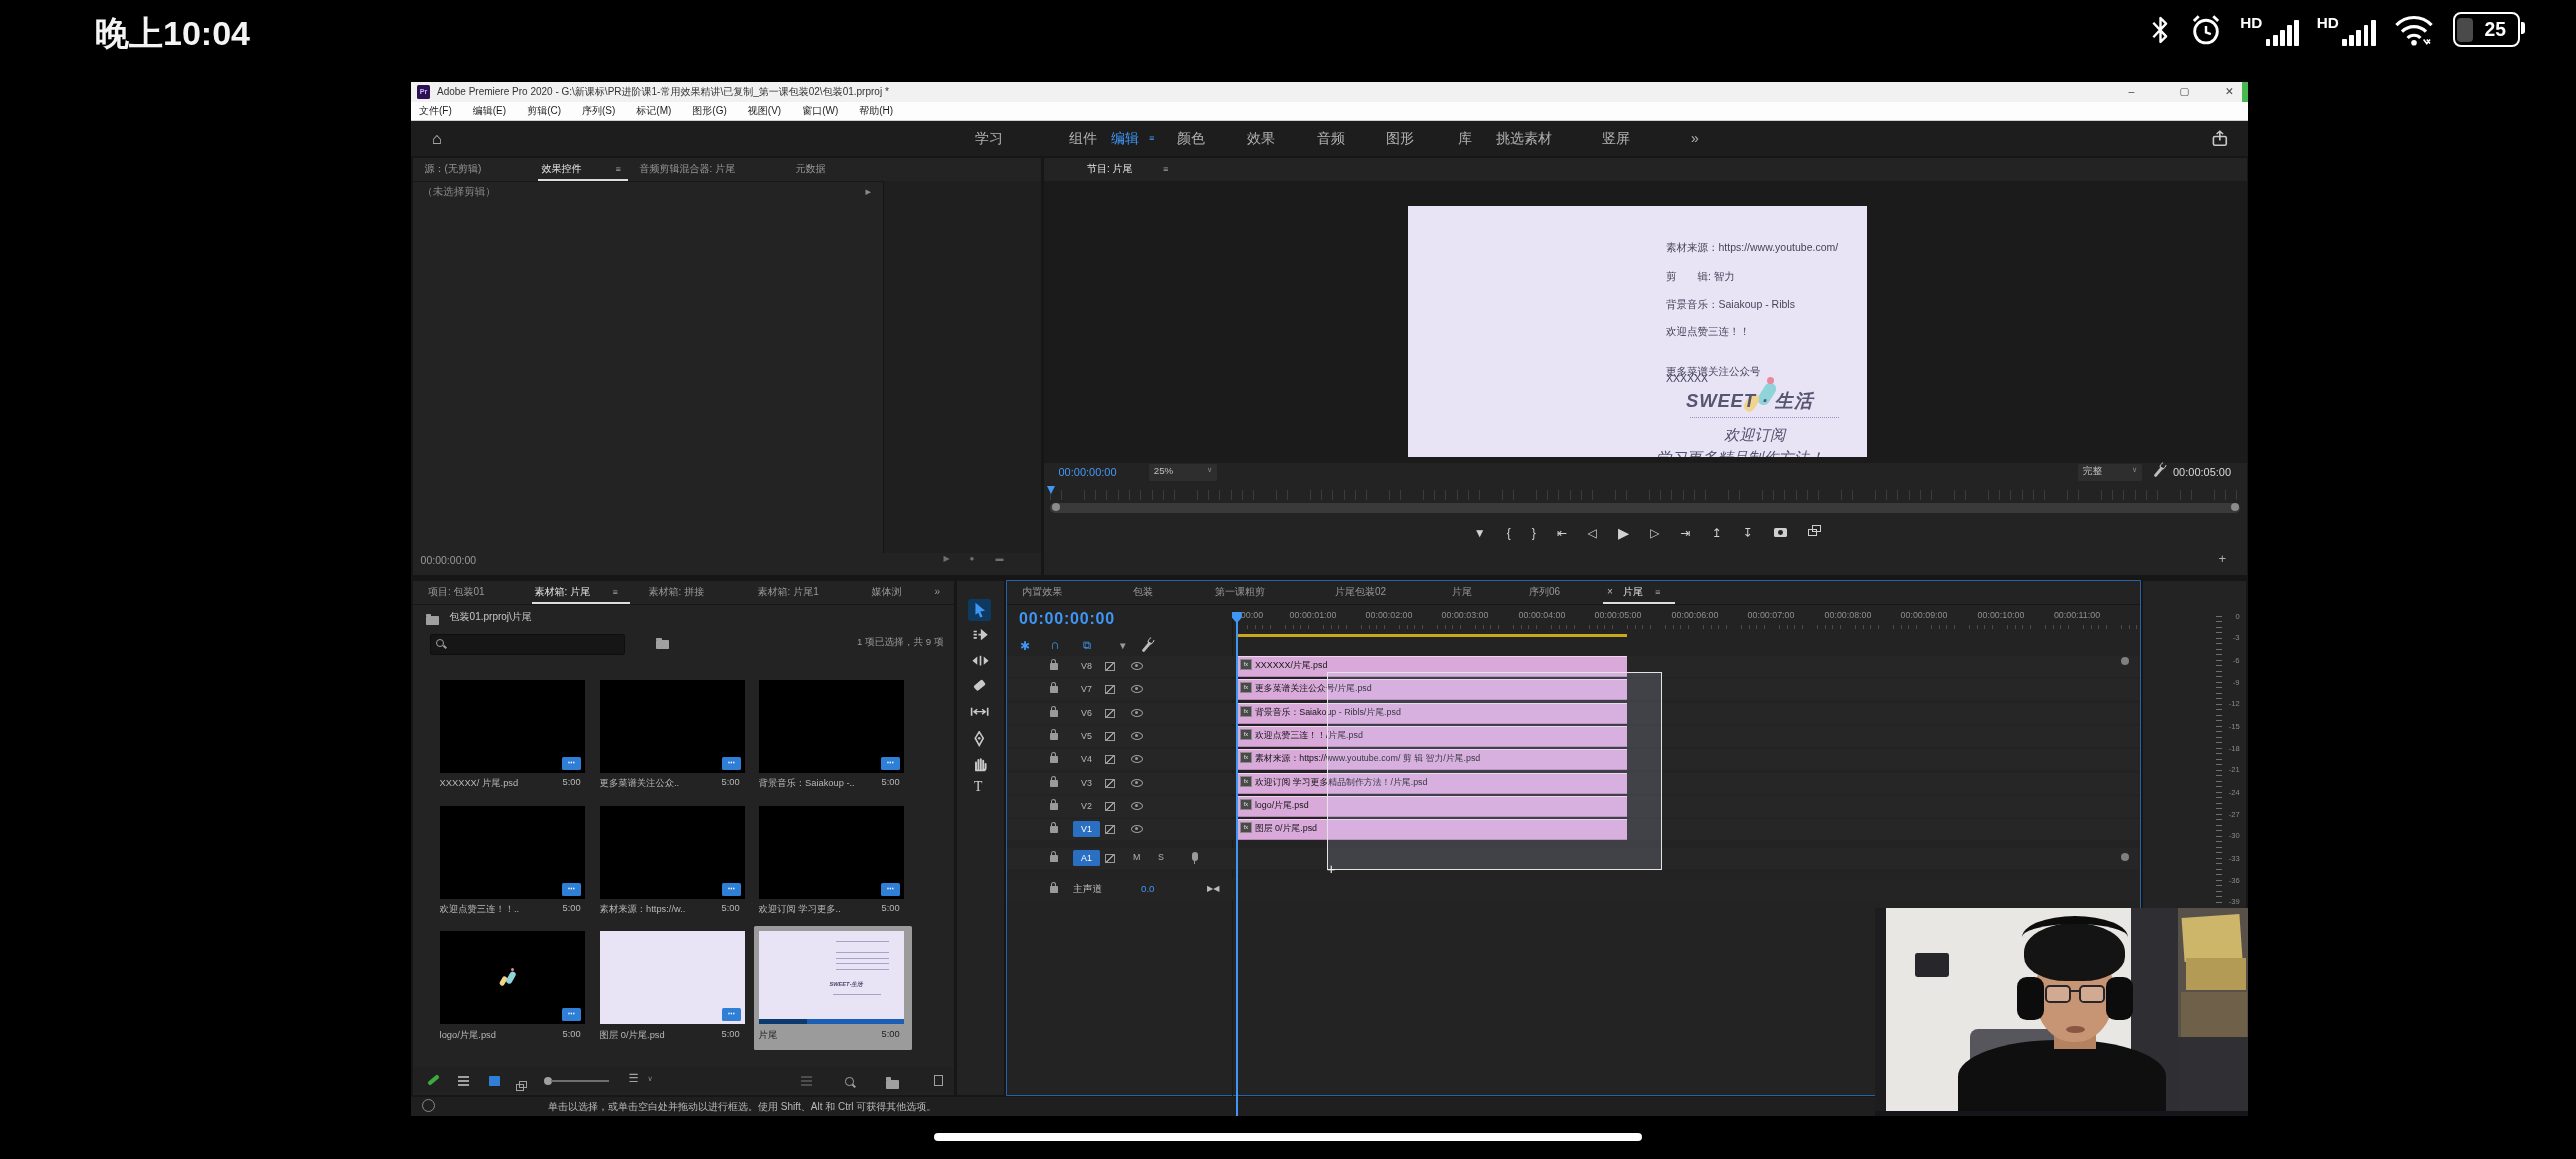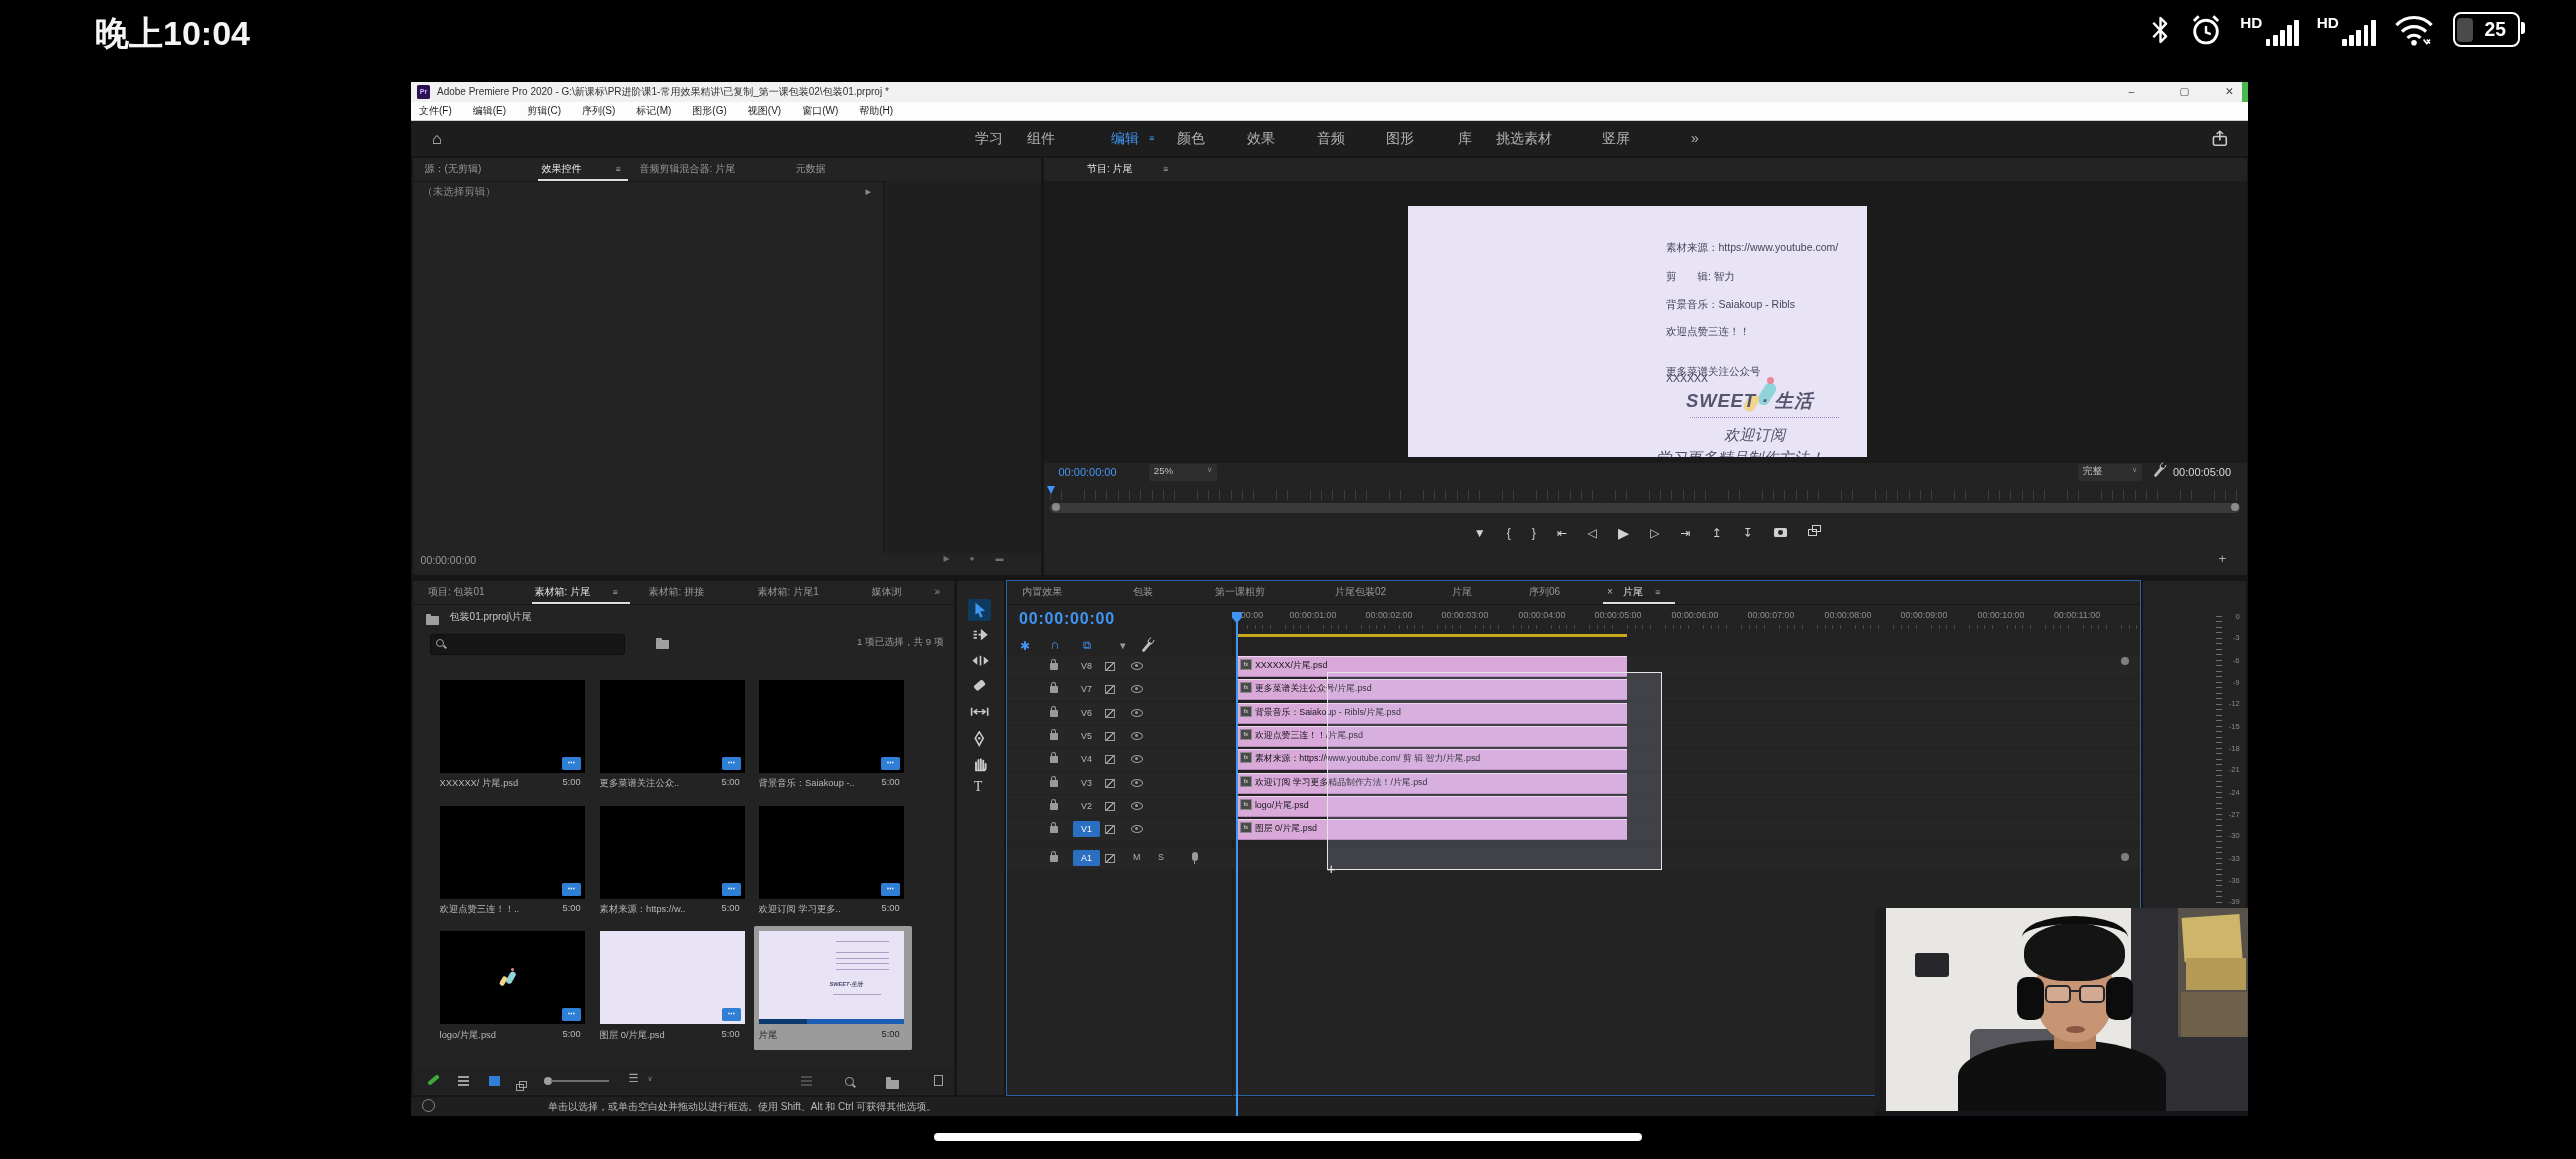--- a/index.html
+++ b/index.html
@@ -155,21 +155,21 @@
     <span>标记(M)</span>
     <span>图形(G)</span>
     <span>视图(V)</span>
     <span>窗口(W)</span>
     <span>帮助(H)</span>
   </div>
 
   <div class="wsbar">
     <span style="position:absolute;left:21px;top:0;line-height:35px;font-size:16px;color:#c9c9c9">⌂</span>
     <span class="ws-tab" style="left:564px">学习</span>
-    <span class="ws-tab" style="left:616px">组件</span>
+    <span class="ws-tab" style="left:658px">组件</span>
     <span class="ws-tab on" style="left:700px">编辑</span>
     <span class="ws-tab on" style="left:738px;font-size:8.9px">≡</span>
     <span class="ws-tab" style="left:766px">颜色</span>
     <span class="ws-tab" style="left:836px">效果</span>
     <span class="ws-tab" style="left:906px">音频</span>
     <span class="ws-tab" style="left:975px">图形</span>
     <span class="ws-tab" style="left:1047px">库</span>
     <span class="ws-tab" style="left:1085px">挑选素材</span>
     <span class="ws-tab" style="left:1191px">竖屏</span>
     <span class="ws-tab" style="left:1280px">»</span>
@@ -478,20 +478,26 @@
     
     <div class="trow" style="top:267px">
       <span class="ic-lock" style="left:43px;top:7.2px"></span>
       <span class="tl-chip sel">A1</span>
       <span class="ic-sync" style="left:98px;top:5.6px"></span>
       <span class="abs" style="left:126px;top:4px;font-size:8.9px;color:#b0b0b0">M</span>
       <span class="abs" style="left:151px;top:4px;font-size:8.9px;color:#b0b0b0">S</span>
       <span class="ic-mic" style="left:185px;top:4px"></span>
     </div>
     
+    <div class="trow" style="top:298px;background:#242424">
+      <span class="ic-lock" style="left:43px;top:7.2px"></span>
+      <span class="abs" style="left:66px;top:4px;font-size:9.7px;color:#c0c0c0">主声道</span>
+      <span class="abs" style="left:134px;top:4px;font-size:9.7px;color:#3f96f5">0.0</span>
+      <span class="abs" style="left:200px;top:4.8px;font-size:8px;color:#bbb">▶◀</span>
+    </div>
 
     
     <span class="abs" style="left:225px;top:31px;width:9.7px;height:11.3px;background:#3f96f5;clip-path:polygon(0 0,100% 0,100% 50%,50% 100%,0 50%);z-index:4"></span>
     <div class="abs" style="left:229px;top:39px;width:1.6px;height:538px;background:#3f96f5;z-index:4"></div>
 
     
     <div class="abs" style="left:320px;top:91px;width:333px;height:196px;border:0.8px solid #e4e4e4;background:rgba(205,215,255,0.16);z-index:5"></div>
     <span class="abs" style="left:320px;top:280px;font-size:14.5px;color:#f2f2f2;z-index:5">+</span>
 
     

